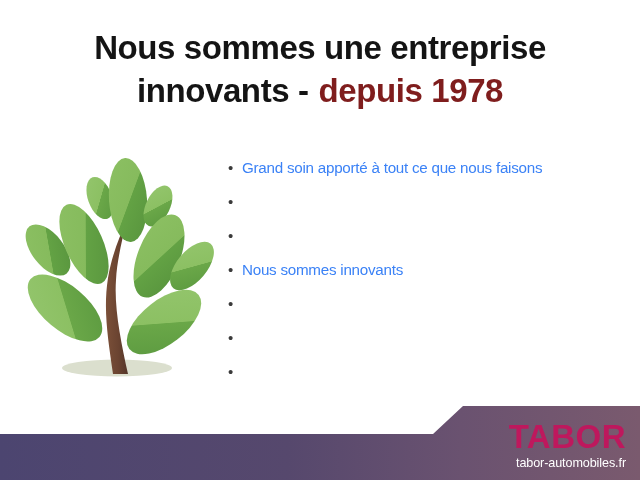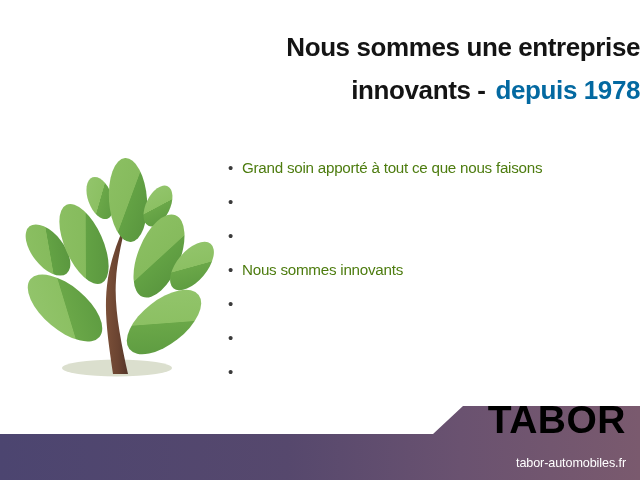--- a/index.html
+++ b/index.html
@@ -16,34 +16,34 @@
     font-family: "Liberation Sans", sans-serif;
     -webkit-font-smoothing: antialiased;
   }
 
   
   .headline {
     position: absolute;
     left: 0;
     top: 26px;
     width: 640px;
-    text-align: right;
+    text-align: center;
     font-family: "Liberation Sans", sans-serif;
     font-weight: bold;
-    font-size: 26px;
+    font-size: 33px;
     line-height: 43px;
     letter-spacing: -0.4px;
     color: #141414;
   }
   .headline-line {
     display: block;
     white-space: nowrap;
   }
   .hl-accent {
-    color: #0369a1;
+    color: #7f1d1d;
     margin-left: 10px;
     margin-top: 32px;
   }
 
   
   .bullets {
     position: absolute;
     left: 228px;
     top: 150px;
     width: 412px;
@@ -58,21 +58,21 @@
     width: 14px;
     flex: 0 0 14px;
     color: #3b3b3b;
     font-size: 15px;
     line-height: 1;
     text-align: left;
   }
   .bullet-text {
     font-family: "Liberation Sans", sans-serif;
     font-size: 15.2px;
-    color: #4d7c0f;
+    color: #3b82f6;
     white-space: nowrap;
     letter-spacing: -0.25px;
   }
 
   
   .tree-wrap {
     position: absolute;
     left: 12px;
     top: 152px;
     width: 210px;
@@ -94,32 +94,32 @@
     position: absolute;
     right: 14px;
     bottom: 10px;
     text-align: right;
     line-height: 1;
   }
   .logo-word {
     display: block;
     font-family: "Liberation Sans", sans-serif;
     font-weight: bold;
-    font-size: 39px;
+    font-size: 33px;
     letter-spacing: 0.5px;
-    color: #000000;
+    color: #be185d;
     line-height: 34px;
   }
   .logo-sub {
     display: block;
     font-family: "Liberation Sans", sans-serif;
     font-size: 12.6px;
     letter-spacing: -0.1px;
     color: #ffffff;
-    margin-top: 20px;
+    margin-top: 3px;
   }
 </style>
 </head>
 <body>
 
 <div id="slide">
 
   <div class="headline">
     <span class="headline-line">Nous sommes une entreprise</span>
     <span class="headline-line">

